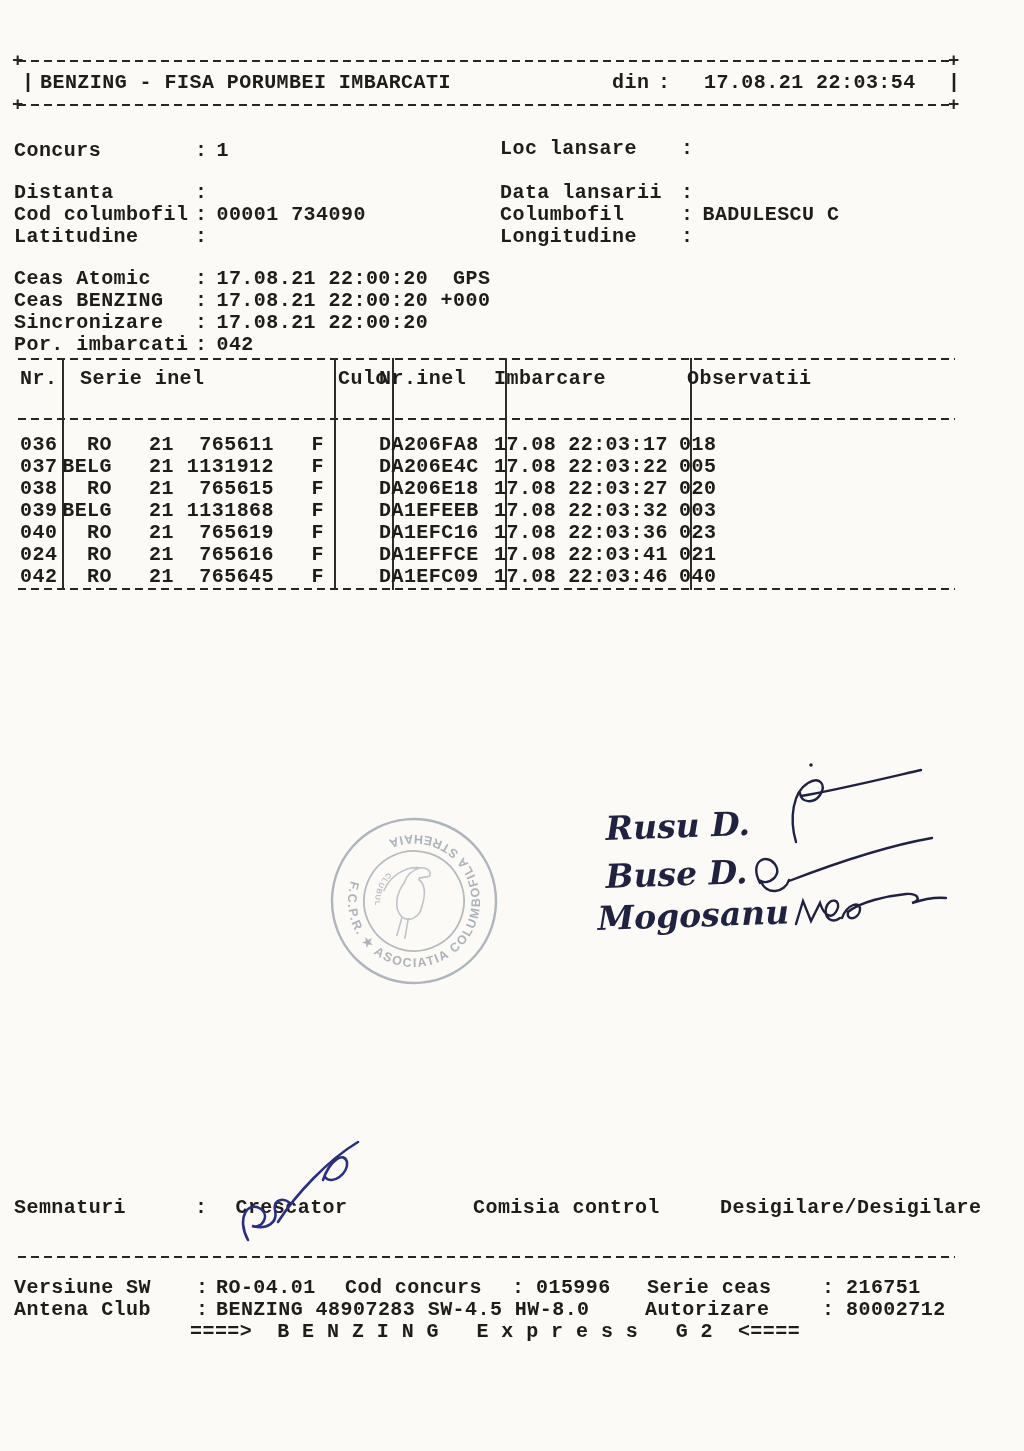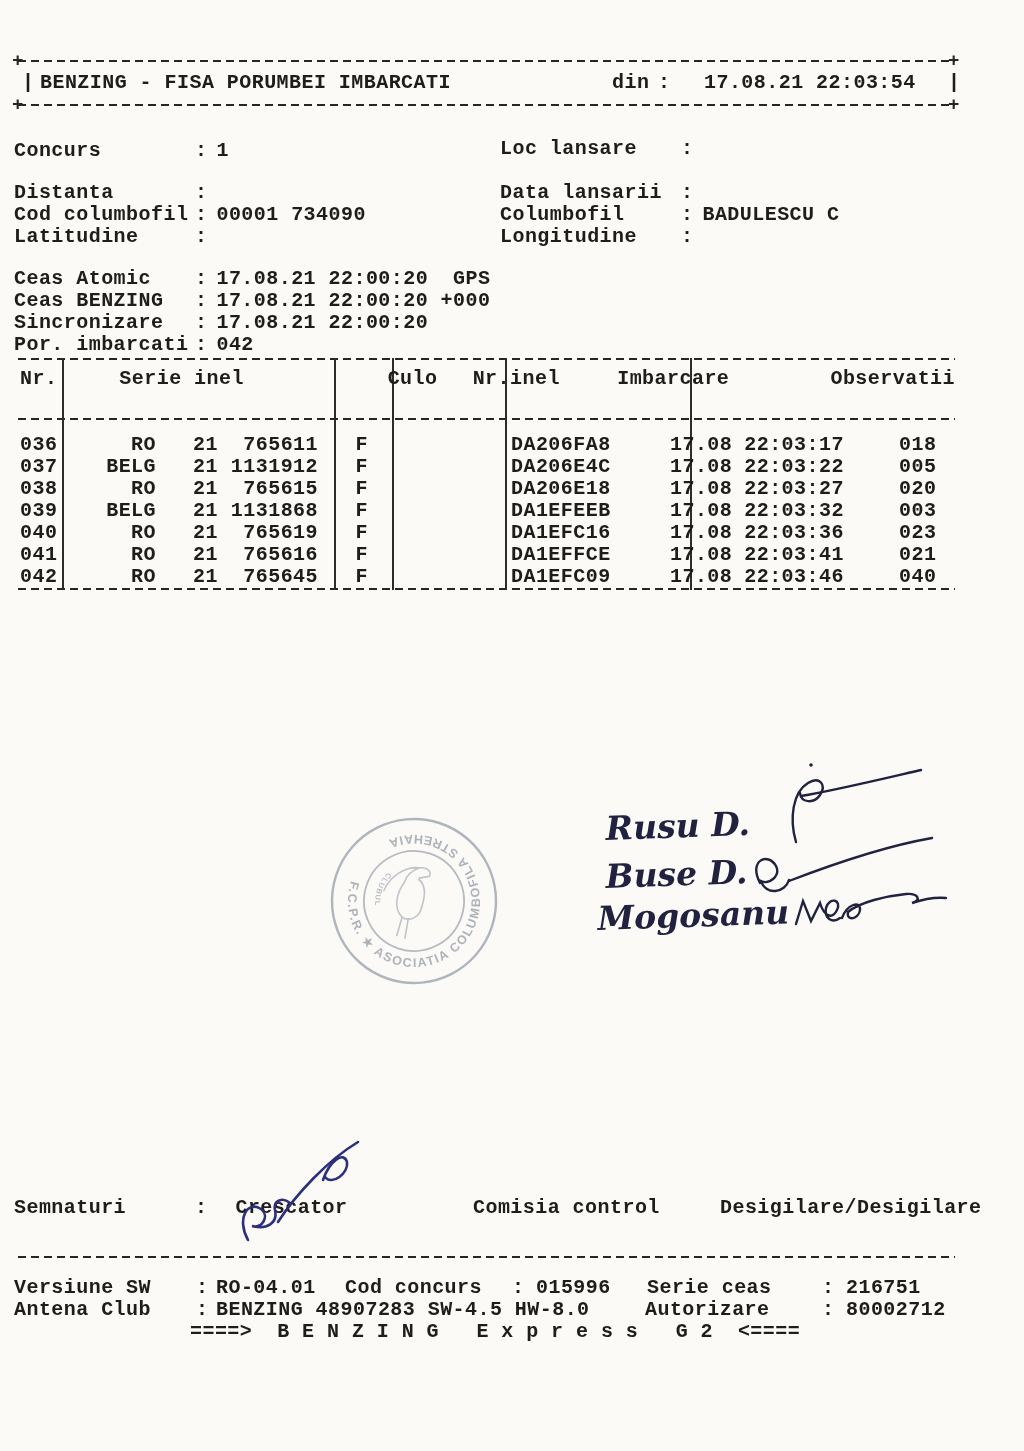--- a/index.html
+++ b/index.html
@@ -11,21 +11,21 @@
   }
   .line{position:absolute;white-space:pre;font-size:20px;line-height:22px;letter-spacing:.45px;}
   .lbl{display:inline-block;width:181px;}
   .cln{display:inline-block;}
   .val{margin-left:9px;}
   .hrule{position:absolute;height:2px;left:18px;width:937px;
     background:repeating-linear-gradient(90deg,#262626 0 8px,transparent 8px 13px);}
   .plus{position:absolute;font-size:19px;line-height:22px;color:#262626;}
   .vline{position:absolute;top:358px;height:232px;width:2px;background:#2c2c2c;}
   
-  .trow{position:absolute;left:18px;width:937px;height:22px;display:flex;font-size:20px;line-height:22px;letter-spacing:.45px;white-space:pre;gap:44px;}
+  .trow{position:absolute;left:18px;width:937px;height:22px;display:flex;font-size:20px;line-height:22px;letter-spacing:.45px;white-space:pre;}
   .c-nr{width:44px;padding-left:2px;box-sizing:border-box;}
   .c-serie{width:272px;display:flex;box-sizing:border-box;}
   .c-serie .f-ctry{display:inline-block;width:50px;text-align:right;}
   .c-serie .f-year{display:inline-block;width:62px;text-align:right;}
   .c-serie .f-num{display:inline-block;width:100px;text-align:right;}
   .c-serie .f-sex{display:inline-block;width:50px;text-align:right;}
   .c-culo{width:41px;box-sizing:border-box;padding-left:4px;}
   .c-senzor{width:113px;box-sizing:border-box;padding-left:4px;}
   .c-imb{width:185px;box-sizing:border-box;padding-left:6px;display:flex;gap:12px;}
   .c-obs{flex:1;box-sizing:border-box;padding-left:6px;}
@@ -119,21 +119,21 @@
   </div>
   <div class="trow" style="top:522px">
     <div class="c-nr">040</div>
     <div class="c-serie"><span class="f-ctry">RO</span><span class="f-year">21</span><span class="f-num">765619</span><span class="f-sex">F</span></div>
     <div class="c-culo"></div>
     <div class="c-senzor">DA1EFC16</div>
     <div class="c-imb"><span>17.08</span><span>22:03:36</span></div>
     <div class="c-obs">023</div>
   </div>
   <div class="trow" style="top:544px">
-    <div class="c-nr">041</div>
+    <div class="c-nr">024</div>
     <div class="c-serie"><span class="f-ctry">RO</span><span class="f-year">21</span><span class="f-num">765616</span><span class="f-sex">F</span></div>
     <div class="c-culo"></div>
     <div class="c-senzor">DA1EFFCE</div>
     <div class="c-imb"><span>17.08</span><span>22:03:41</span></div>
     <div class="c-obs">021</div>
   </div>
   <div class="trow" style="top:566px">
     <div class="c-nr">042</div>
     <div class="c-serie"><span class="f-ctry">RO</span><span class="f-year">21</span><span class="f-num">765645</span><span class="f-sex">F</span></div>
     <div class="c-culo"></div>

